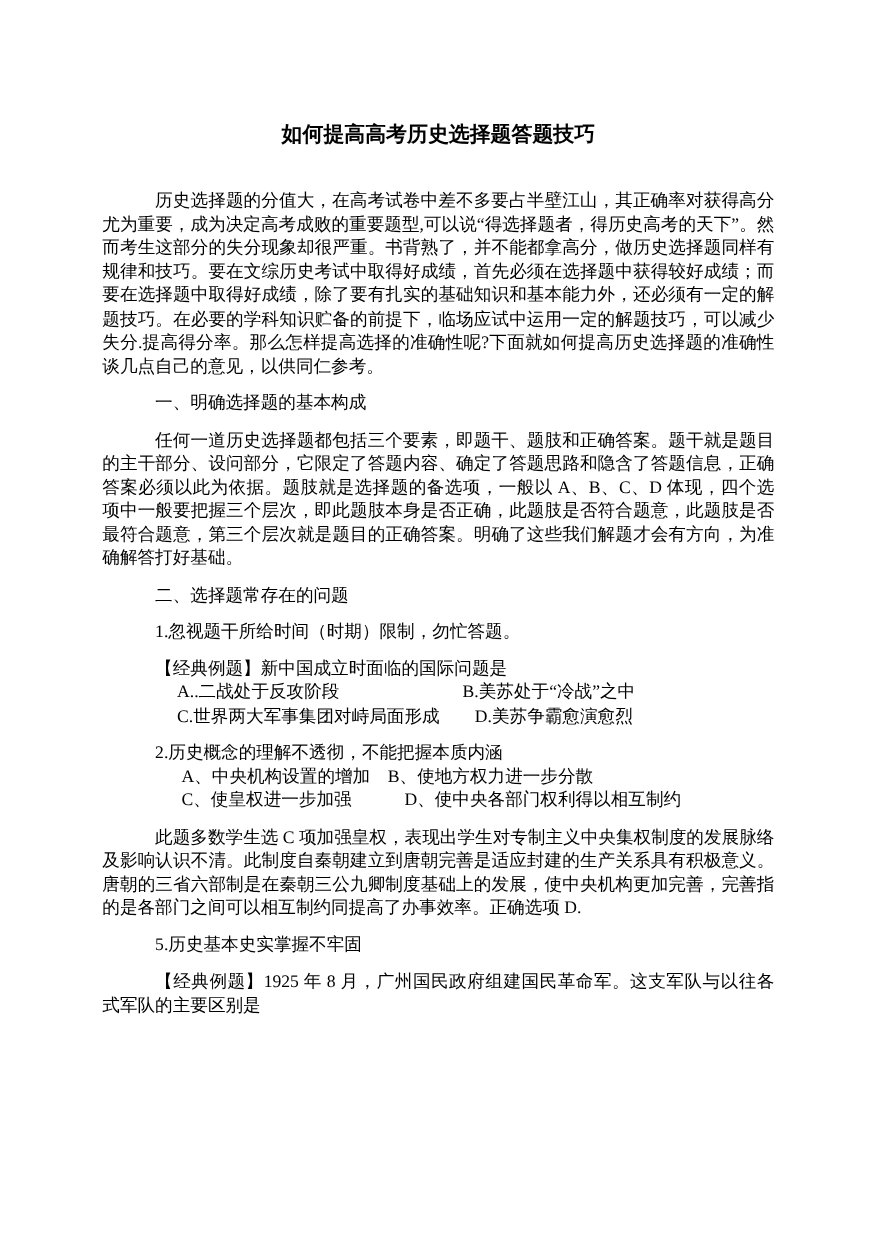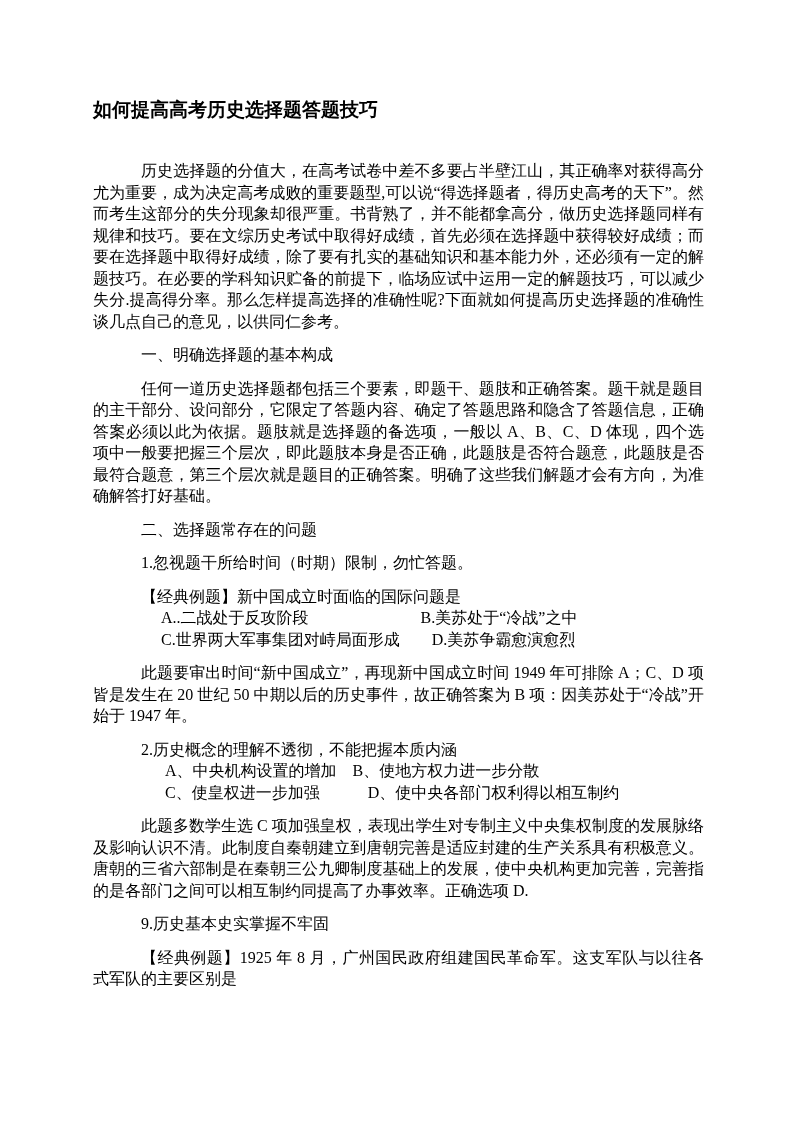--- a/index.html
+++ b/index.html
@@ -13,26 +13,25 @@
     height: 1123px;
     box-sizing: border-box;
     background: #ffffff;
     padding: 96px 90px 0 93px;
     color: #000000;
     font-family: "Liberation Serif", "DejaVu Serif", serif;
     font-size: 16px;
     overflow: hidden;
   }
   .doc-title {
-    margin: 0 0 34px 0;
-    text-align: left;
+    margin: 12px 0 34px 0;
+    text-align: center;
     font-weight: bold;
     font-size: 19px;
     line-height: 30px;
-    font-family: Liberation Mono, monospace;
   }
   .para {
     margin: 0;
     text-align: justify;
     line-height: 21.5px;
     word-break: break-all;
   }
   .indent-body    { text-indent: 48px; margin-top: 12px; }
   .indent-option1 { text-indent: 68px; }
   .indent-option2 { text-indent: 72px; }
@@ -44,21 +43,20 @@
   <h1 class="doc-title">如何提高高考历史选择题答题技巧</h1>
   <div id="doc-body">
       <div class="para indent-body">历史选择题的分值大，在高考试卷中差不多要占半壁江山，其正确率对获得高分尤为重要，成为决定高考成败的重要题型,可以说“得选择题者，得历史高考的天下”。然而考生这部分的失分现象却很严重。书背熟了，并不能都拿高分，做历史选择题同样有规律和技巧。要在文综历史考试中取得好成绩，首先必须在选择题中获得较好成绩；而要在选择题中取得好成绩，除了要有扎实的基础知识和基本能力外，还必须有一定的解题技巧。在必要的学科知识贮备的前提下，临场应试中运用一定的解题技巧，可以减少失分.提高得分率。那么怎样提高选择的准确性呢?下面就如何提高历史选择题的准确性谈几点自己的意见，以供同仁参考。</div>
       <div class="para indent-body">一、明确选择题的基本构成</div>
       <div class="para indent-body">任何一道历史选择题都包括三个要素，即题干、题肢和正确答案。题干就是题目的主干部分、设问部分，它限定了答题内容、确定了答题思路和隐含了答题信息，正确答案必须以此为依据。题肢就是选择题的备选项，一般以 A、B、C、D 体现，四个选项中一般要把握三个层次，即此题肢本身是否正确，此题肢是否符合题意，此题肢是否最符合题意，第三个层次就是题目的正确答案。明确了这些我们解题才会有方向，为准确解答打好基础。</div>
       <div class="para indent-body">二、选择题常存在的问题</div>
       <div class="para indent-body">1.忽视题干所给时间（时期）限制，勿忙答题。</div>
       <div class="para indent-body">【经典例题】新中国成立时面临的国际问题是</div>
       <div class="para indent-option1">A..二战处于反攻阶段　　　　　　　B.美苏处于“冷战”之中</div>
       <div class="para indent-option1">C.世界两大军事集团对峙局面形成　　D.美苏争霸愈演愈烈</div>
-      <div class="para indent-body">此题要审出时间“新中国成立”，再现新中国成立时间 1949 年可排除 A；C、D 项皆是发生在 20 世纪 50 中期以后的历史事件，故正确答案为 B 项：因美苏处于“冷战”开始于 1947 年。</div>
       <div class="para indent-body">2.历史概念的理解不透彻，不能把握本质内涵</div>
       <div class="para indent-option2">A、中央机构设置的增加　B、使地方权力进一步分散</div>
       <div class="para indent-option2">C、使皇权进一步加强　　　D、使中央各部门权利得以相互制约</div>
       <div class="para indent-body">此题多数学生选 C 项加强皇权，表现出学生对专制主义中央集权制度的发展脉络及影响认识不清。此制度自秦朝建立到唐朝完善是适应封建的生产关系具有积极意义。唐朝的三省六部制是在秦朝三公九卿制度基础上的发展，使中央机构更加完善，完善指的是各部门之间可以相互制约同提高了办事效率。正确选项 D.</div>
-      <div class="para indent-body">9.历史基本史实掌握不牢固</div>
+      <div class="para indent-body">5.历史基本史实掌握不牢固</div>
       <div class="para indent-body">【经典例题】1925 年 8 月，广州国民政府组建国民革命军。这支军队与以往各式军队的主要区别是</div>
     </div>
 </div>
 
 </body></html>

